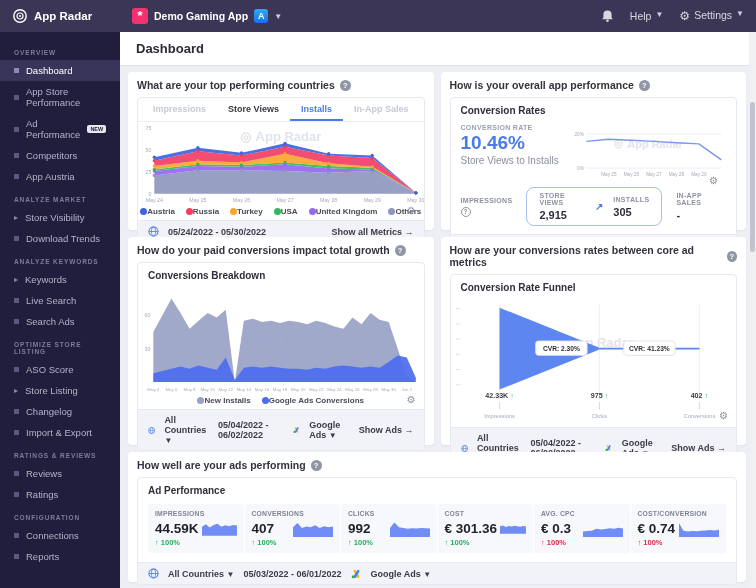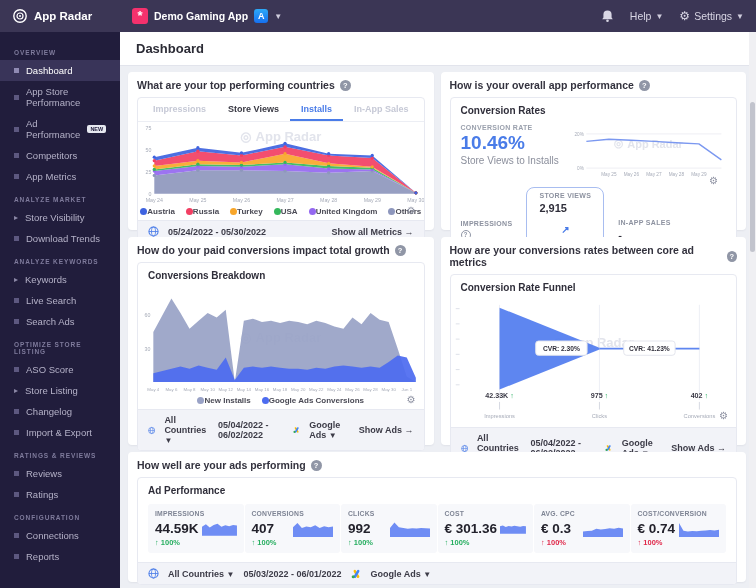--- a/index.html
+++ b/index.html
@@ -6,21 +6,21 @@
   html,body { width:756px; height:588px; overflow:hidden; background:#edeff4;
     font-family:"Liberation Sans", sans-serif; }
   
   .topbar { height:32px; background:#3b3655; display:flex; align-items:center; padding:0 12px; }
   .brand { display:flex; align-items:center; gap:6px; color:#fff; font-size:11.5px; font-weight:bold; width:108px; }
   .app-sel { display:flex; align-items:center; gap:6px; color:#fff; font-size:10.5px; font-weight:bold; margin-left:12px; cursor:pointer; }
   .app-icon { width:16px; height:16px; border-radius:3px; background:#f5316d; color:#fff; display:flex; align-items:center; justify-content:center; font-size:13px; font-weight:bold; line-height:16px; }
   .store-icon { width:14px; height:14px; border-radius:3px; background:linear-gradient(#2da9f7,#1670f0); color:#fff; display:flex; align-items:center; justify-content:center; font-size:9px; font-weight:bold; }
   .caret { font-size:8px; color:#cfcddd; }
   .topbar-right { margin-left:auto; display:flex; align-items:center; gap:16px; color:#d8d6e4; font-size:10.5px; }
-  .top-link { display:flex; align-items:center; gap:4px; cursor:pointer; }
+  .top-link { display:flex; align-items:flex-start; gap:4px; cursor:pointer; }
   
   .layout { display:flex; height:556px; }
   .sidebar { width:120px; background:#211d3c; padding-top:8px; flex-shrink:0; overflow:hidden; }
   .sb-title { padding:9px 14px 4px; font-size:6.5px; font-weight:bold; letter-spacing:0.9px; color:#7f7b9c; }
   .sb-item { display:flex; align-items:center; gap:7px; padding:5px 14px; font-size:9.5px; color:#b5b2c8; cursor:pointer; }
   .sb-item.active { background:#393459; color:#fff; }
   .sb-square { width:5px; height:5px; background:#5d5880; flex-shrink:0; }
   .sb-item.active .sb-square { background:#8f8ab3; }
   .sb-caret { font-size:8px; color:#8d89a8; }
   .sb-badge { margin-left:auto; background:#e6e8f0; color:#211d3c; font-size:5.5px; font-weight:bold; padding:1px 3px; border-radius:2px; }
@@ -50,21 +50,21 @@
   .cr-title { font-size:10px; font-weight:bold; color:#2f2e3a; padding:7px 10px 2px; }
   .cr-flex { display:flex; padding:2px 10px 0; gap:8px; }
   .cr-left { width:102px; flex-shrink:0; padding-top:4px; }
   .cr-label { font-size:7px; font-weight:bold; color:#9aa0ad; letter-spacing:.3px; }
   .cr-value { font-size:19px; font-weight:bold; color:#4a7ce8; margin:1px 0; }
   .cr-sub { font-size:10px; color:#8b8f9c; }
   .stats-row { display:flex; align-items:center; gap:14px; padding:5px 10px 8px; }
   .stat-label { font-size:7px; font-weight:bold; color:#8d92a0; letter-spacing:.3px; }
   .stat-value { font-size:11px; font-weight:bold; color:#2f2e3a; margin-top:3px; }
   .q-mini { width:10px; height:10px; border-radius:50%; border:1px solid #9096a6; color:#9096a6; font-size:6.5px; font-weight:bold; display:flex; align-items:center; justify-content:center; margin-top:3px; }
-  .stat-box { border:1px solid #a8bdf0; border-radius:8px; padding:4px 12px; display:flex; align-items:center; gap:10px;flex-direction:column; }
+  .stat-box { border:1px solid #a8bdf0; border-radius:8px; padding:4px 12px; display:flex; align-items:center; gap:10px; }
   .up-blue { color:#4a7ce8; font-size:10px; font-weight:bold; align-self:center; }
   
   .tiles { display:flex; gap:1px; padding:6px 10px 9px; }
   .tile { flex:1; background:#f7f8fb; border-radius:3px; padding:6px 7px; min-width:0; }
   .tile-label { font-size:6.8px; font-weight:bold; color:#7e8494; letter-spacing:.2px; white-space:nowrap; }
   .tile-mid { display:flex; align-items:center; justify-content:space-between; gap:3px; margin:2px 0 1px; }
   .tile-value { font-size:13.5px; font-weight:bold; color:#23222c; white-space:nowrap; }
   .tile-delta { font-size:7.5px; font-weight:bold; }
   .delta-green { color:#27ae60; } .delta-red { color:#e0294a; }
   
@@ -123,21 +123,21 @@
           <span class="sb-square"></span>
           <span>Ad Performance</span>
           <span class="sb-badge">NEW</span>
         </div>
         <div class="sb-item ">
           <span class="sb-square"></span>
           <span>Competitors</span>
         </div>
         <div class="sb-item ">
           <span class="sb-square"></span>
-          <span>App Metrics</span>
+          <span>App Austria</span>
         </div>
         <div class="sb-title">ANALYZE MARKET</div>
         <div class="sb-item ">
           <span class="sb-caret">▸</span>
           <span>Store Visibility</span>
         </div>
         <div class="sb-item ">
           <span class="sb-square"></span>
           <span>Download Trends</span>
         </div>

